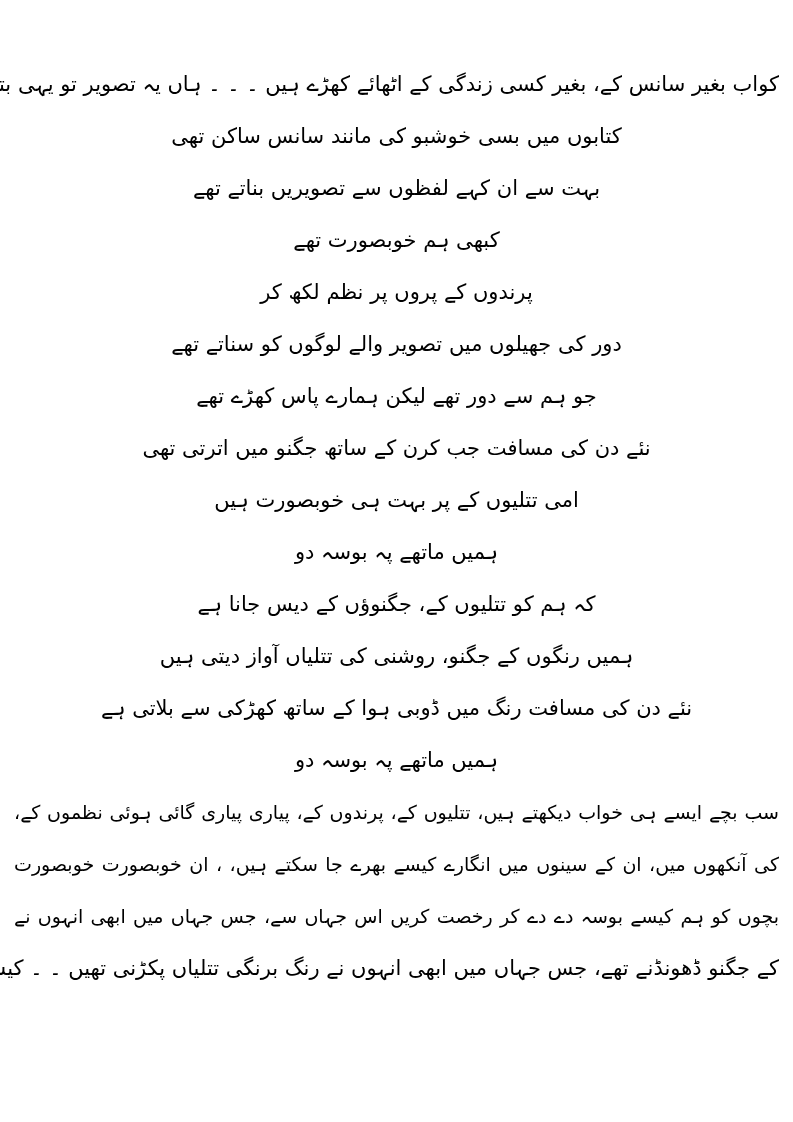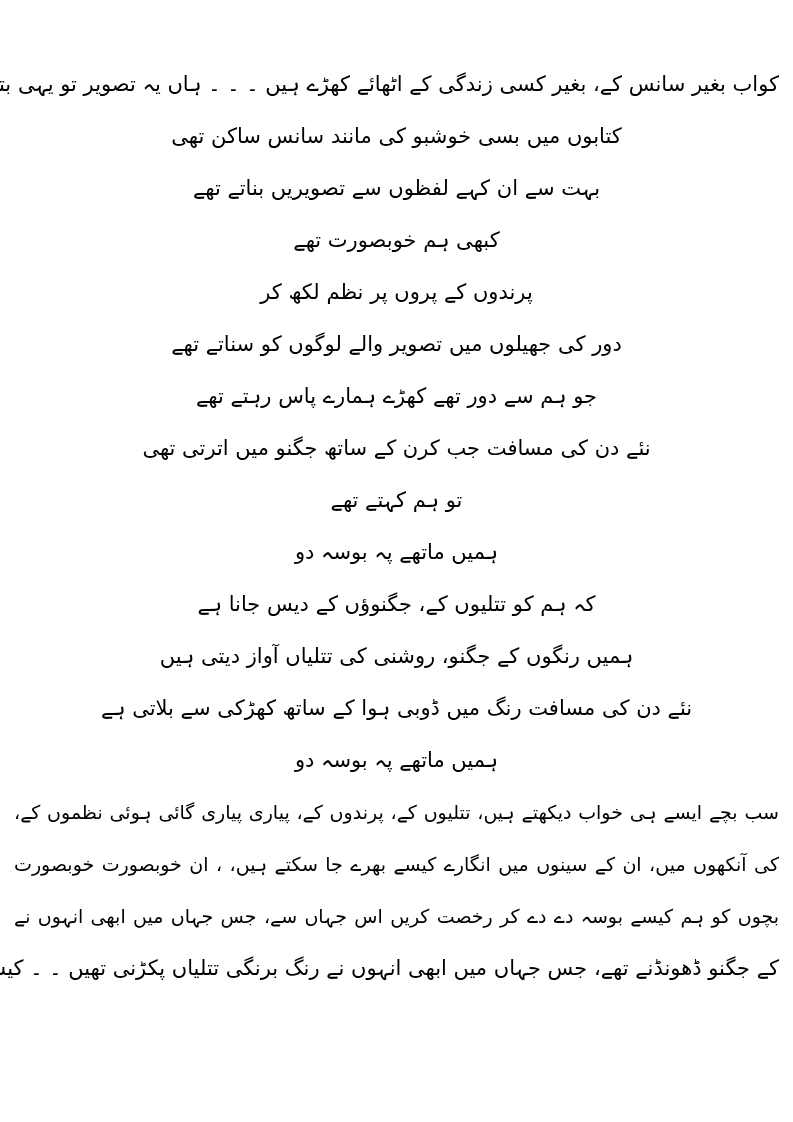--- a/index.html
+++ b/index.html
@@ -39,23 +39,23 @@
 </head>
 <body>
 
 <div class="page" lang="ur">
   <div class="line center">کواب بغیر سانس کے، بغیر کسی زندگی کے اٹھائے کھڑے ہیں ۔ ۔ ۔ ہاں یہ تصویر تو یہی بتا رہی ہے</div>
   <div class="line center">کتابوں میں بسی خوشبو کی مانند سانس ساکن تھی</div>
   <div class="line center">بہت سے ان کہے لفظوں سے تصویریں بناتے تھے</div>
   <div class="line center">کبھی ہم خوبصورت تھے</div>
   <div class="line center">پرندوں کے پروں پر نظم لکھ کر</div>
   <div class="line center">دور کی جھیلوں میں تصویر والے لوگوں کو سناتے تھے</div>
-  <div class="line center">جو ہم سے دور تھے کھڑے ہمارے پاس رہتے تھے</div>
+  <div class="line center">جو ہم سے دور تھے لیکن ہمارے پاس کھڑے تھے</div>
   <div class="line center">نئے دن کی مسافت جب کرن کے ساتھ جگنو میں اترتی تھی</div>
-  <div class="line center">تو ہم کہتے تھے</div>
+  <div class="line center">امی تتلیوں کے پر بہت ہی خوبصورت ہیں</div>
   <div class="line center">ہمیں ماتھے پہ بوسہ دو</div>
   <div class="line center">کہ ہم کو تتلیوں کے، جگنوؤں کے دیس جانا ہے</div>
   <div class="line center">ہمیں رنگوں کے جگنو، روشنی کی تتلیاں آواز دیتی ہیں</div>
   <div class="line center">نئے دن کی مسافت رنگ میں ڈوبی ہوا کے ساتھ کھڑکی سے بلاتی ہے</div>
   <div class="line center">ہمیں ماتھے پہ بوسہ دو</div>
   <div class="line justified">سب بچے ایسے ہی خواب دیکھتے ہیں، تتلیوں کے، پرندوں کے، پیاری پیاری گائی ہوئی نظموں کے، ان</div>
   <div class="line justified">کی آنکھوں میں، ان کے سینوں میں انگارے کیسے بھرے جا سکتے ہیں، ، ان خوبصورت خوبصورت لبنانی</div>
   <div class="line justified">بچوں کو ہم کیسے بوسہ دے دے کر رخصت کریں اس جہاں سے، جس جہاں میں ابھی انہوں نے روشنی</div>
   <div class="line center">کے جگنو ڈھونڈنے تھے، جس جہاں میں ابھی انہوں نے رنگ برنگی تتلیاں پکڑنی تھیں ۔ ۔ کیسے؟</div>
 </div>

